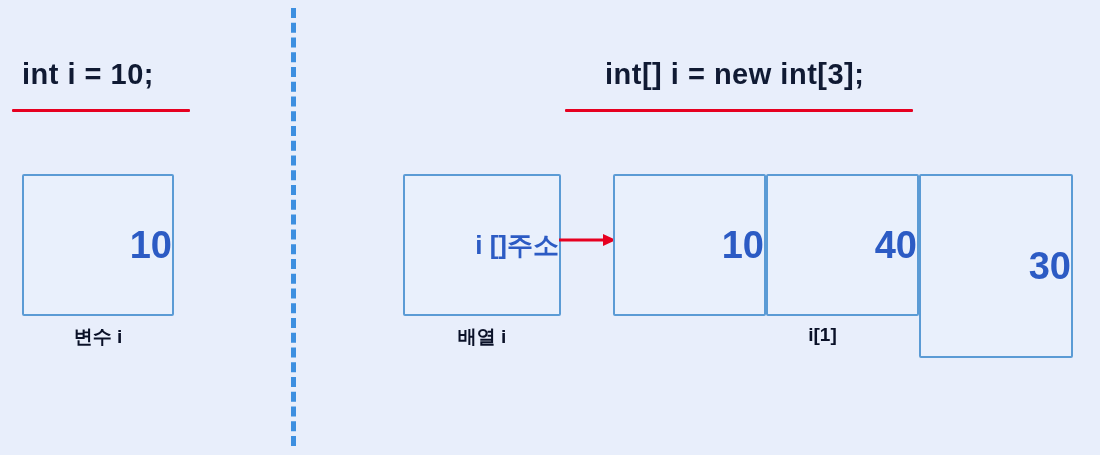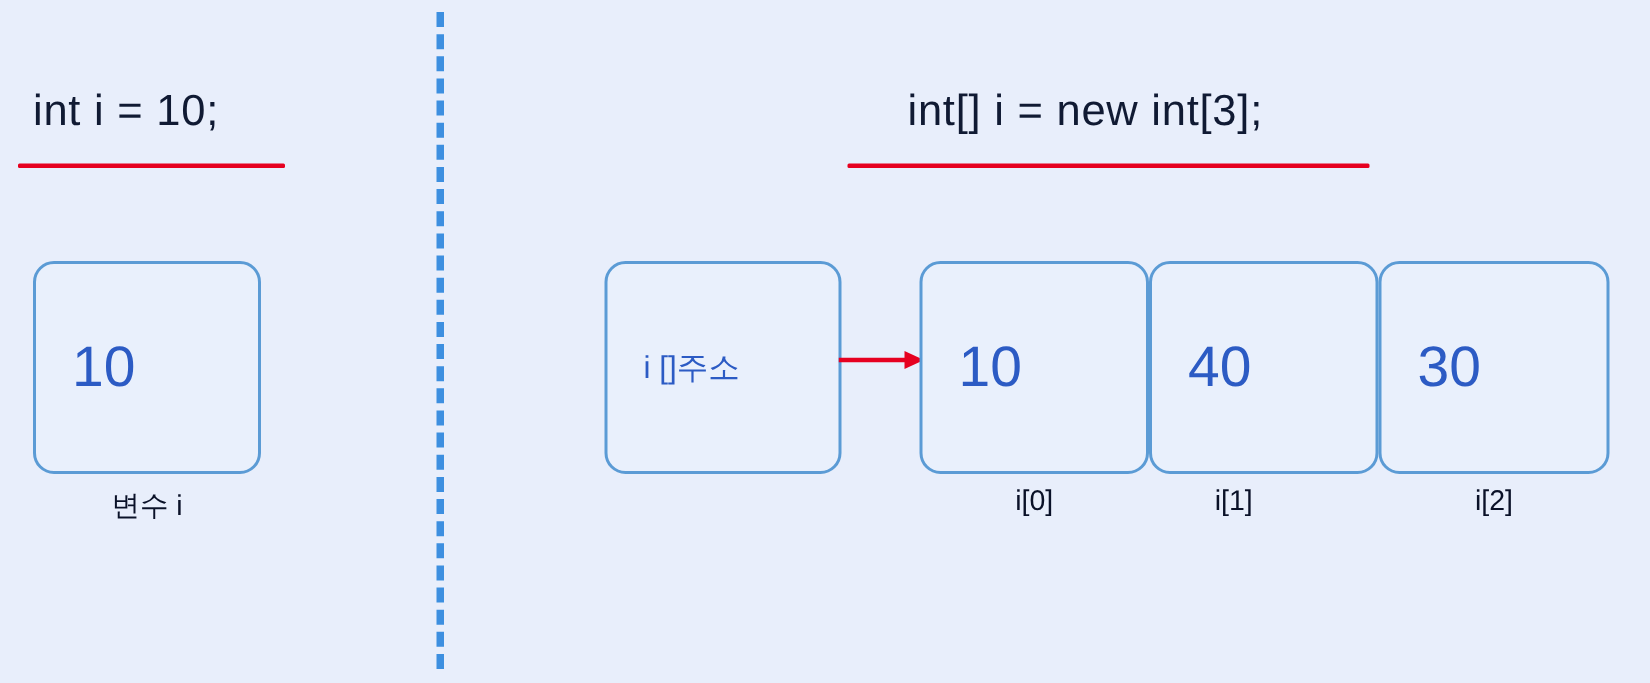--- a/index.html
+++ b/index.html
@@ -12,20 +12,21 @@
     background: #e8eefb;
     font-family: "Liberation Sans", sans-serif;
     overflow: hidden;
     position: relative;
   }
 
   #canvas {
     position: relative;
     width: 1100px;
     height: 455px;
+    font-weight: bold;
   }
 
   
   .divider {
     position: absolute;
     left: 291px;
     top: 8px;
     width: 0px;
     height: 438px;
     border-left: 5px dashed #3d8fe0;
@@ -50,41 +51,41 @@
   }
   .underline-left  { left: 12px;  top: 109px; width: 178px; }
   .underline-right { left: 565px; top: 109px; width: 348px; }
 
   
   .box {
     position: absolute;
     box-sizing: border-box;
     background: #e9f0fc;
     border: 2px solid #5b9bd5;
-    border-radius: 14px;
+    border-radius: 2px;
     display: flex;
     align-items: center;
-    justify-content: flex-start;
+    justify-content: flex-end;
     color: #2c5bc4;
     padding-left: 24px;
   }
   .box-value {
     font-size: 38px;
     line-height: 1;
     color: #2c5bc4;
   }
   .box-value.small {
-    font-size: 21px;
+    font-size: 26px;
   }
 
   .box-var   { left: 22px;  top: 174px; width: 152px; height: 142px; }
   .box-addr  { left: 403px; top: 174px; width: 158px; height: 142px; }
   .box-e0    { left: 613px; top: 174px; width: 153px; height: 142px; }
   .box-e1    { left: 766px; top: 174px; width: 153px; height: 142px; }
-  .box-e2    { left: 919px; top: 174px; width: 154px; height: 142px; }
+  .box-e2    { left: 919px; top: 174px; width: 154px; height: 184px; }
 
   
   .caption {
     position: absolute;
     top: 324px;
     text-align: center;
     color: #0a1128;
     font-size: 19px;
     white-space: nowrap;
   }
@@ -117,34 +118,33 @@
     <span class="box-value">10</span>
   </div>
   <div class="caption cap-var">변수 i</div>
 
   <div class="code-line code-right">int[]  i = new int[3];</div>
   <div class="underline underline-right"></div>
 
   <div class="box box-addr">
     <span class="box-value small">i []주소</span>
   </div>
+  <div class="caption cap-addr">배열 i</div>
 
   <svg class="arrow" viewBox="0 0 58 16" xmlns="http://www.w3.org/2000/svg">
     <line x1="0" y1="8" x2="47" y2="8" stroke="#e60020" stroke-width="3"></line>
     <polygon points="44,2 57,8 44,14" fill="#e60020"></polygon>
   </svg>
 
   <div class="box box-e0">
     <span class="box-value">10</span>
   </div>
-  <div class="caption cap-e0">i[0]</div>
 
   <div class="box box-e1">
     <span class="box-value">40</span>
   </div>
   <div class="caption cap-e1">i[1]</div>
 
   <div class="box box-e2">
     <span class="box-value">30</span>
   </div>
-  <div class="caption cap-e2">i[2]</div>
 
 </div>
 
 </body></html>

